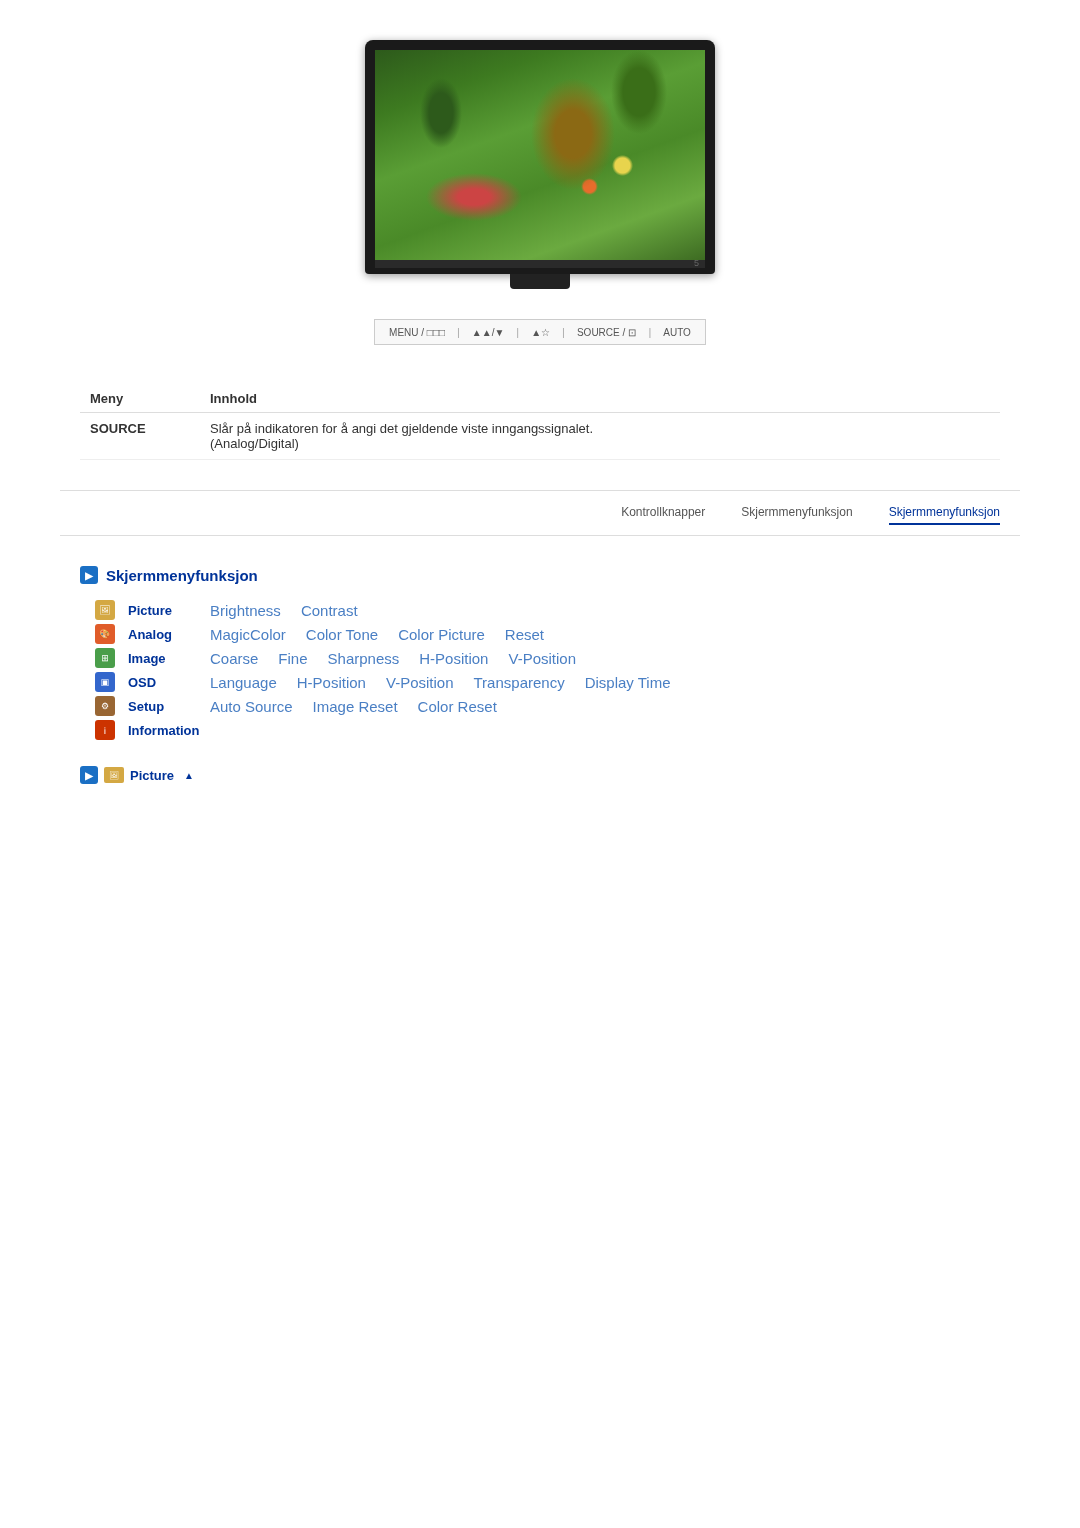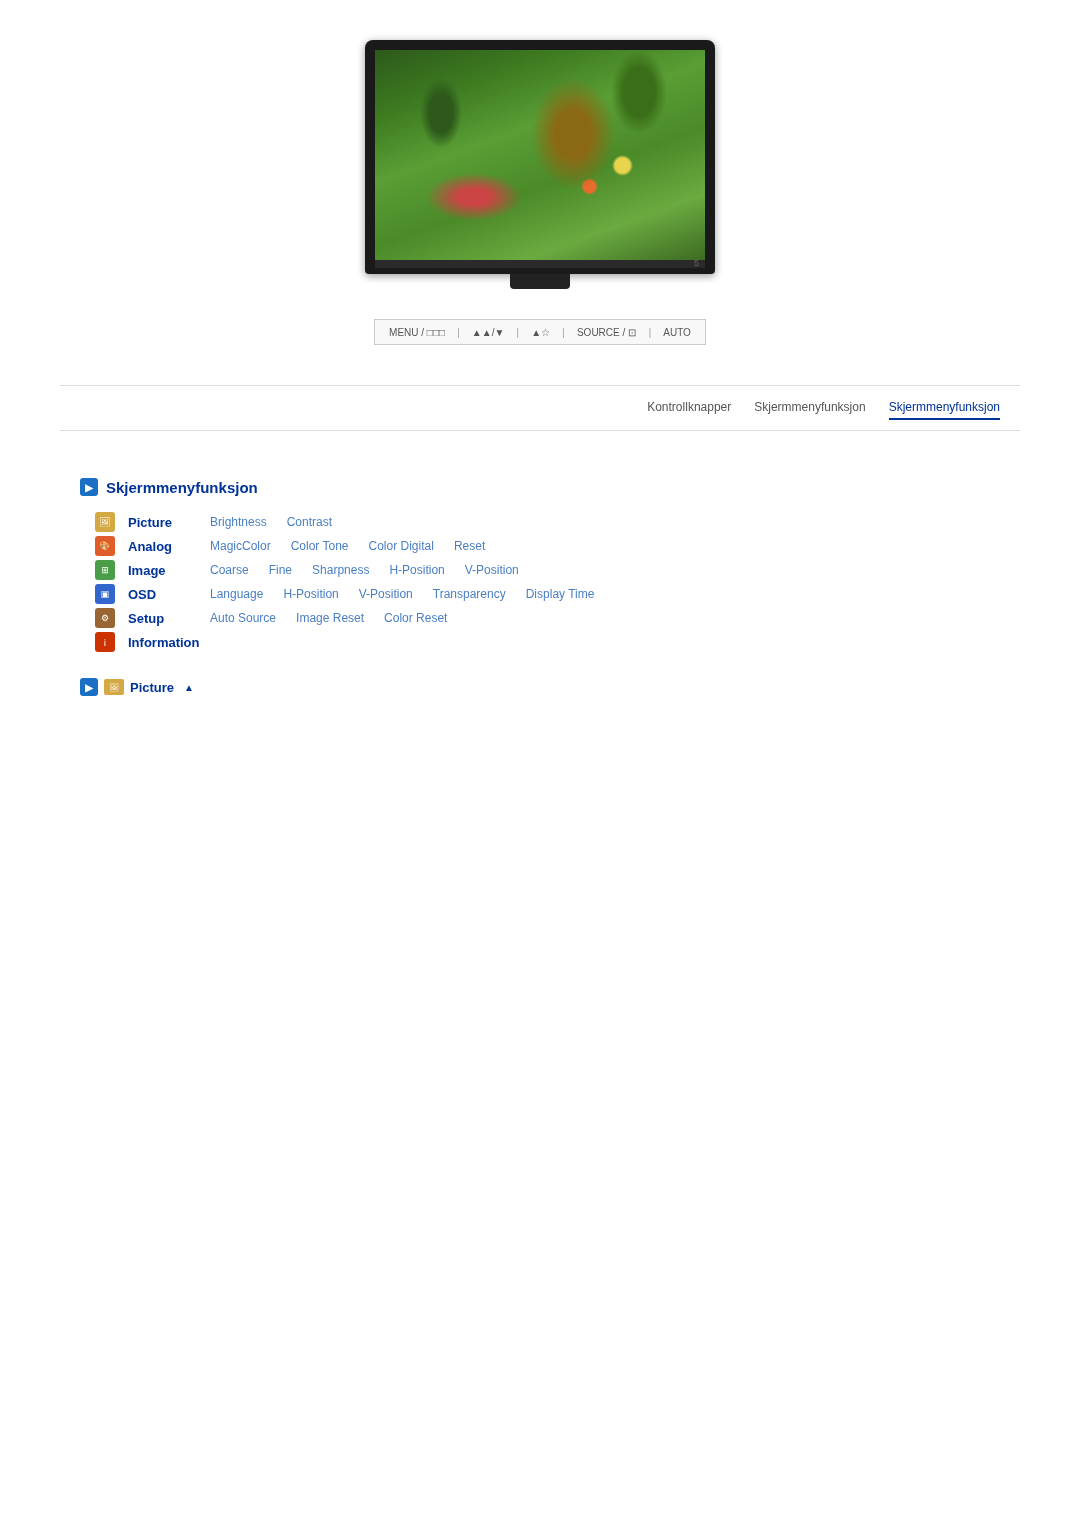--- a/index.html
+++ b/index.html
@@ -136,23 +136,23 @@
 
     .info-table td:first-child {
       font-weight: bold;
       width: 120px;
     }
 
     
     .tabs-section {
       display: flex;
       justify-content: flex-end;
-      gap: 23px;
+      gap: 36px;
       padding: 10px 20px;
-      margin-bottom: 37px;
+      margin-bottom: 20px;
       border-top: 1px solid #ddd;
       border-bottom: 1px solid #ddd;
     }
 
     .tab-item {
       font-size: 12px;
       color: #555;
       cursor: pointer;
       padding: 4px 0;
     }
@@ -240,21 +240,21 @@
     }
 
     .menu-items-list {
       display: flex;
       gap: 20px;
       flex-wrap: nowrap;
     }
 
     .menu-item-link {
       color: #4a7fc4;
-      font-size: 12px;
+      font-size: 15px;
       cursor: pointer;
       white-space: nowrap;
     }
 
     
     .picture-breadcrumb {
       display: flex;
       align-items: center;
       gap: 6px;
       margin-top: 20px;
@@ -331,20 +331,36 @@
       <div class="ctrl-item">
         <span class="ctrl-icon">SOURCE / ⊡</span>
       </div>
       <span style="color:#aaa;">|</span>
       <div class="ctrl-item">
         <span class="ctrl-icon">AUTO</span>
       </div>
     </div>
   </div>
 
+  <div class="table-section">
+    <table class="info-table">
+      <thead>
+        <tr>
+          <th>Meny</th>
+          <th>Innhold</th>
+        </tr>
+      </thead>
+      <tbody>
+        <tr>
+          <td>SOURCE</td>
+          <td>Slår på indikatoren for å angi det gjeldende viste inngangssignalet.<br>(Analog/Digital)</td>
+        </tr>
+      </tbody>
+    </table>
+  </div>
 
   <div class="tabs-section">
     <span class="tab-item">Kontrollknapper</span>
     <span class="tab-item">Skjermmenyfunksjon</span>
     <span class="tab-item active">Skjermmenyfunksjon</span>
   </div>
 
   <div class="screen-menu-section">
 
     <div class="section-header">
@@ -366,21 +382,21 @@
       </div>
 
       <div class="menu-row">
         <div class="menu-icon-cell">
           <div class="menu-icon-img icon-color">🎨</div>
         </div>
         <span class="menu-cat-label">Analog</span>
         <div class="menu-items-list">
           <span class="menu-item-link">MagicColor</span>
           <span class="menu-item-link">Color Tone</span>
-          <span class="menu-item-link">Color Digital</span>
+          <span class="menu-item-link">Color Picture</span>
           <span class="menu-item-link">Reset</span>
         </div>
       </div>
 
       <div class="menu-row">
         <div class="menu-icon-cell">
           <div class="menu-icon-img icon-image">⊞</div>
         </div>
         <span class="menu-cat-label">Image</span>
         <div class="menu-items-list">

